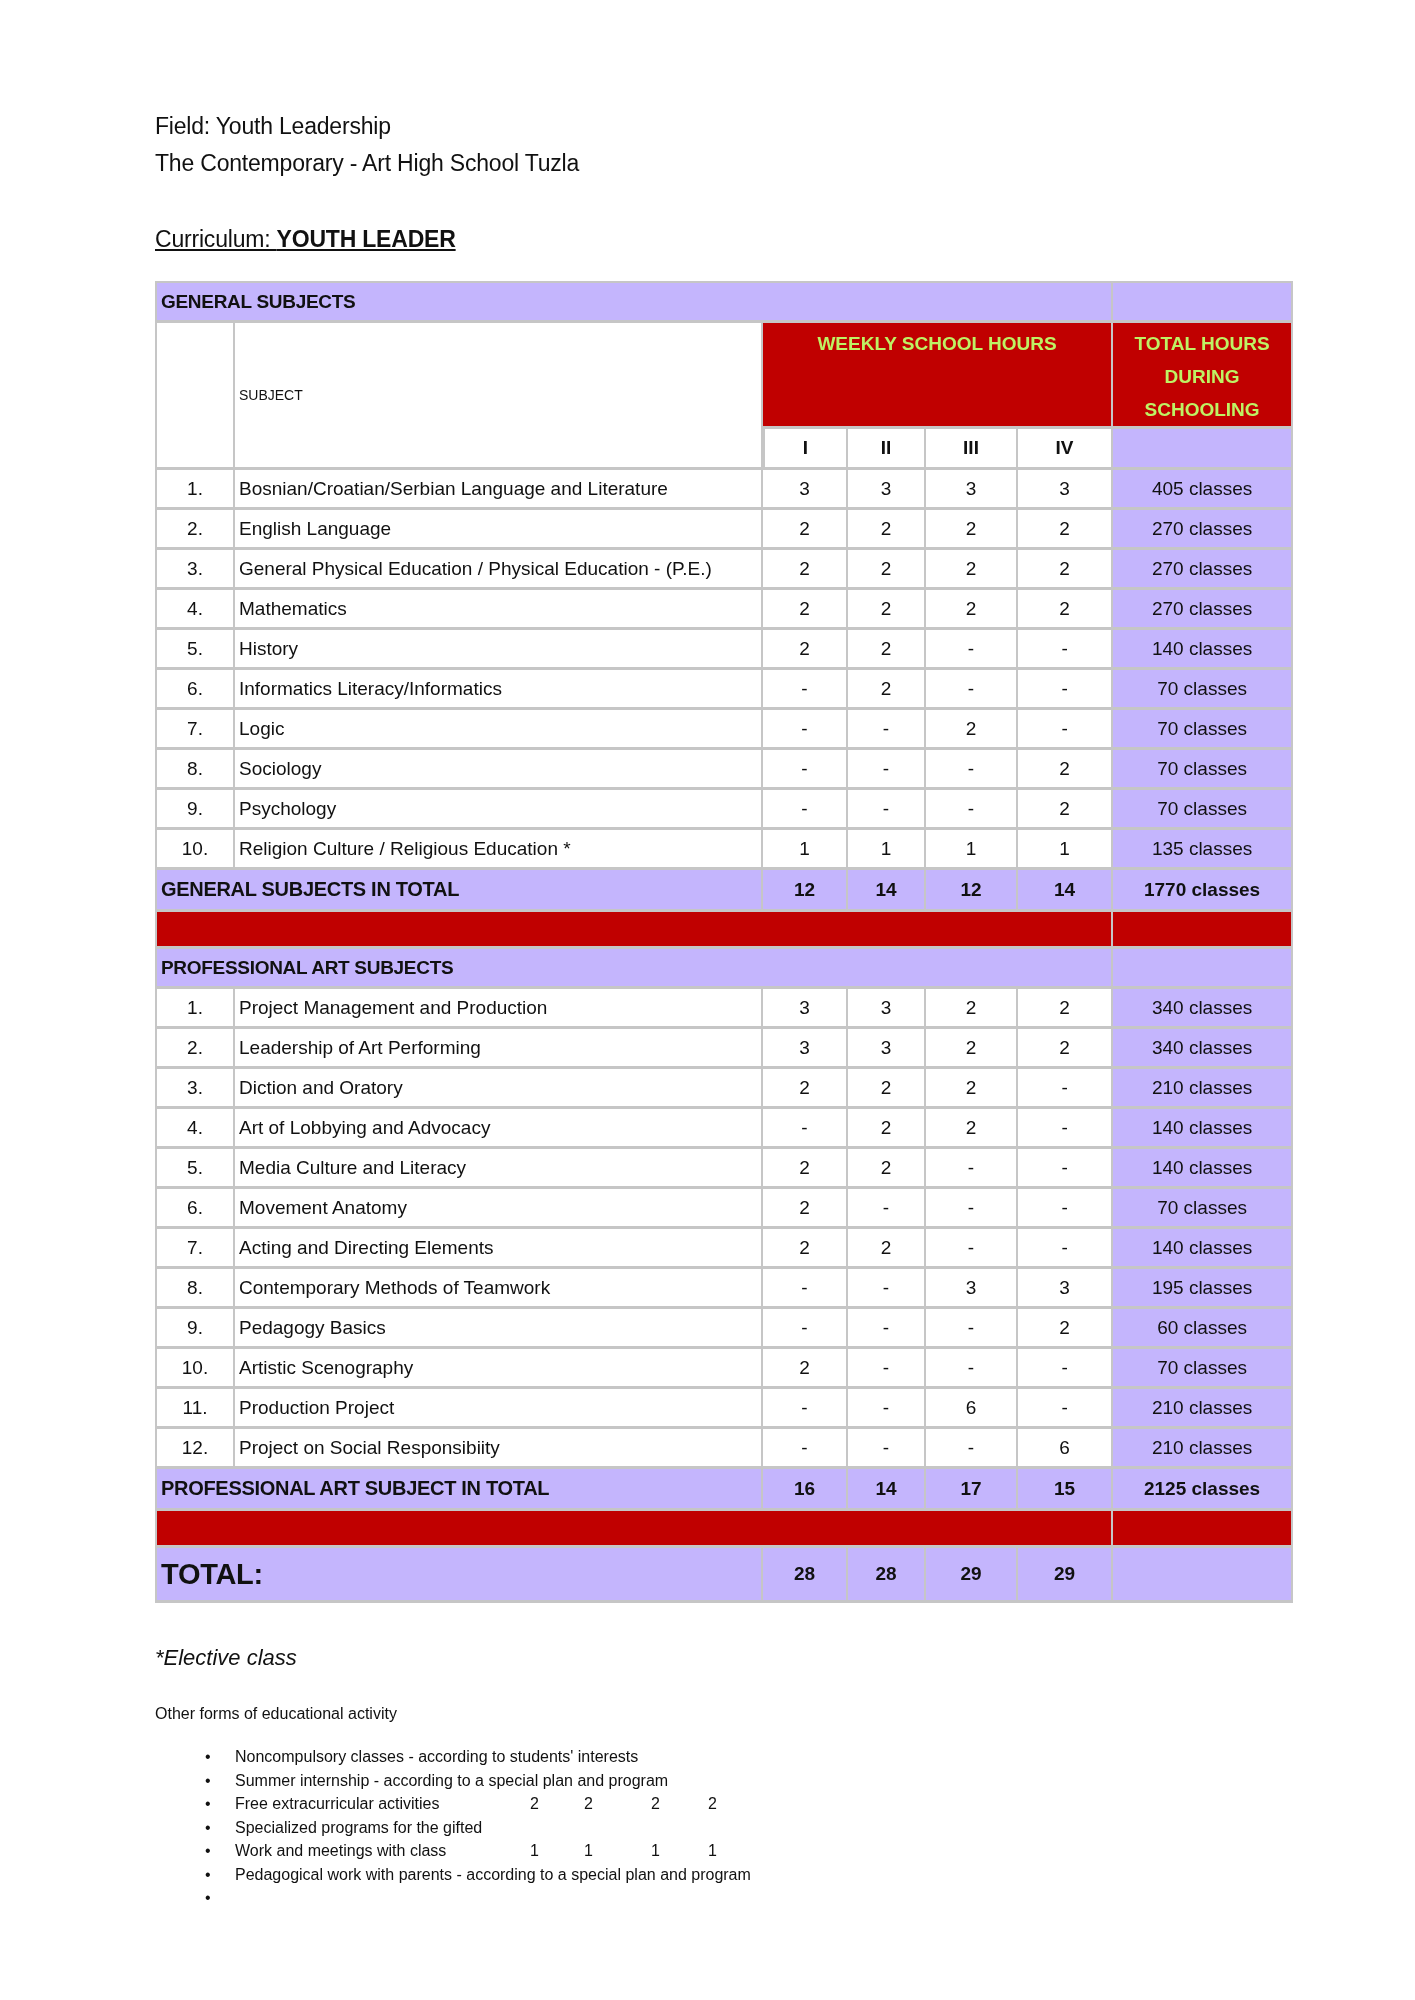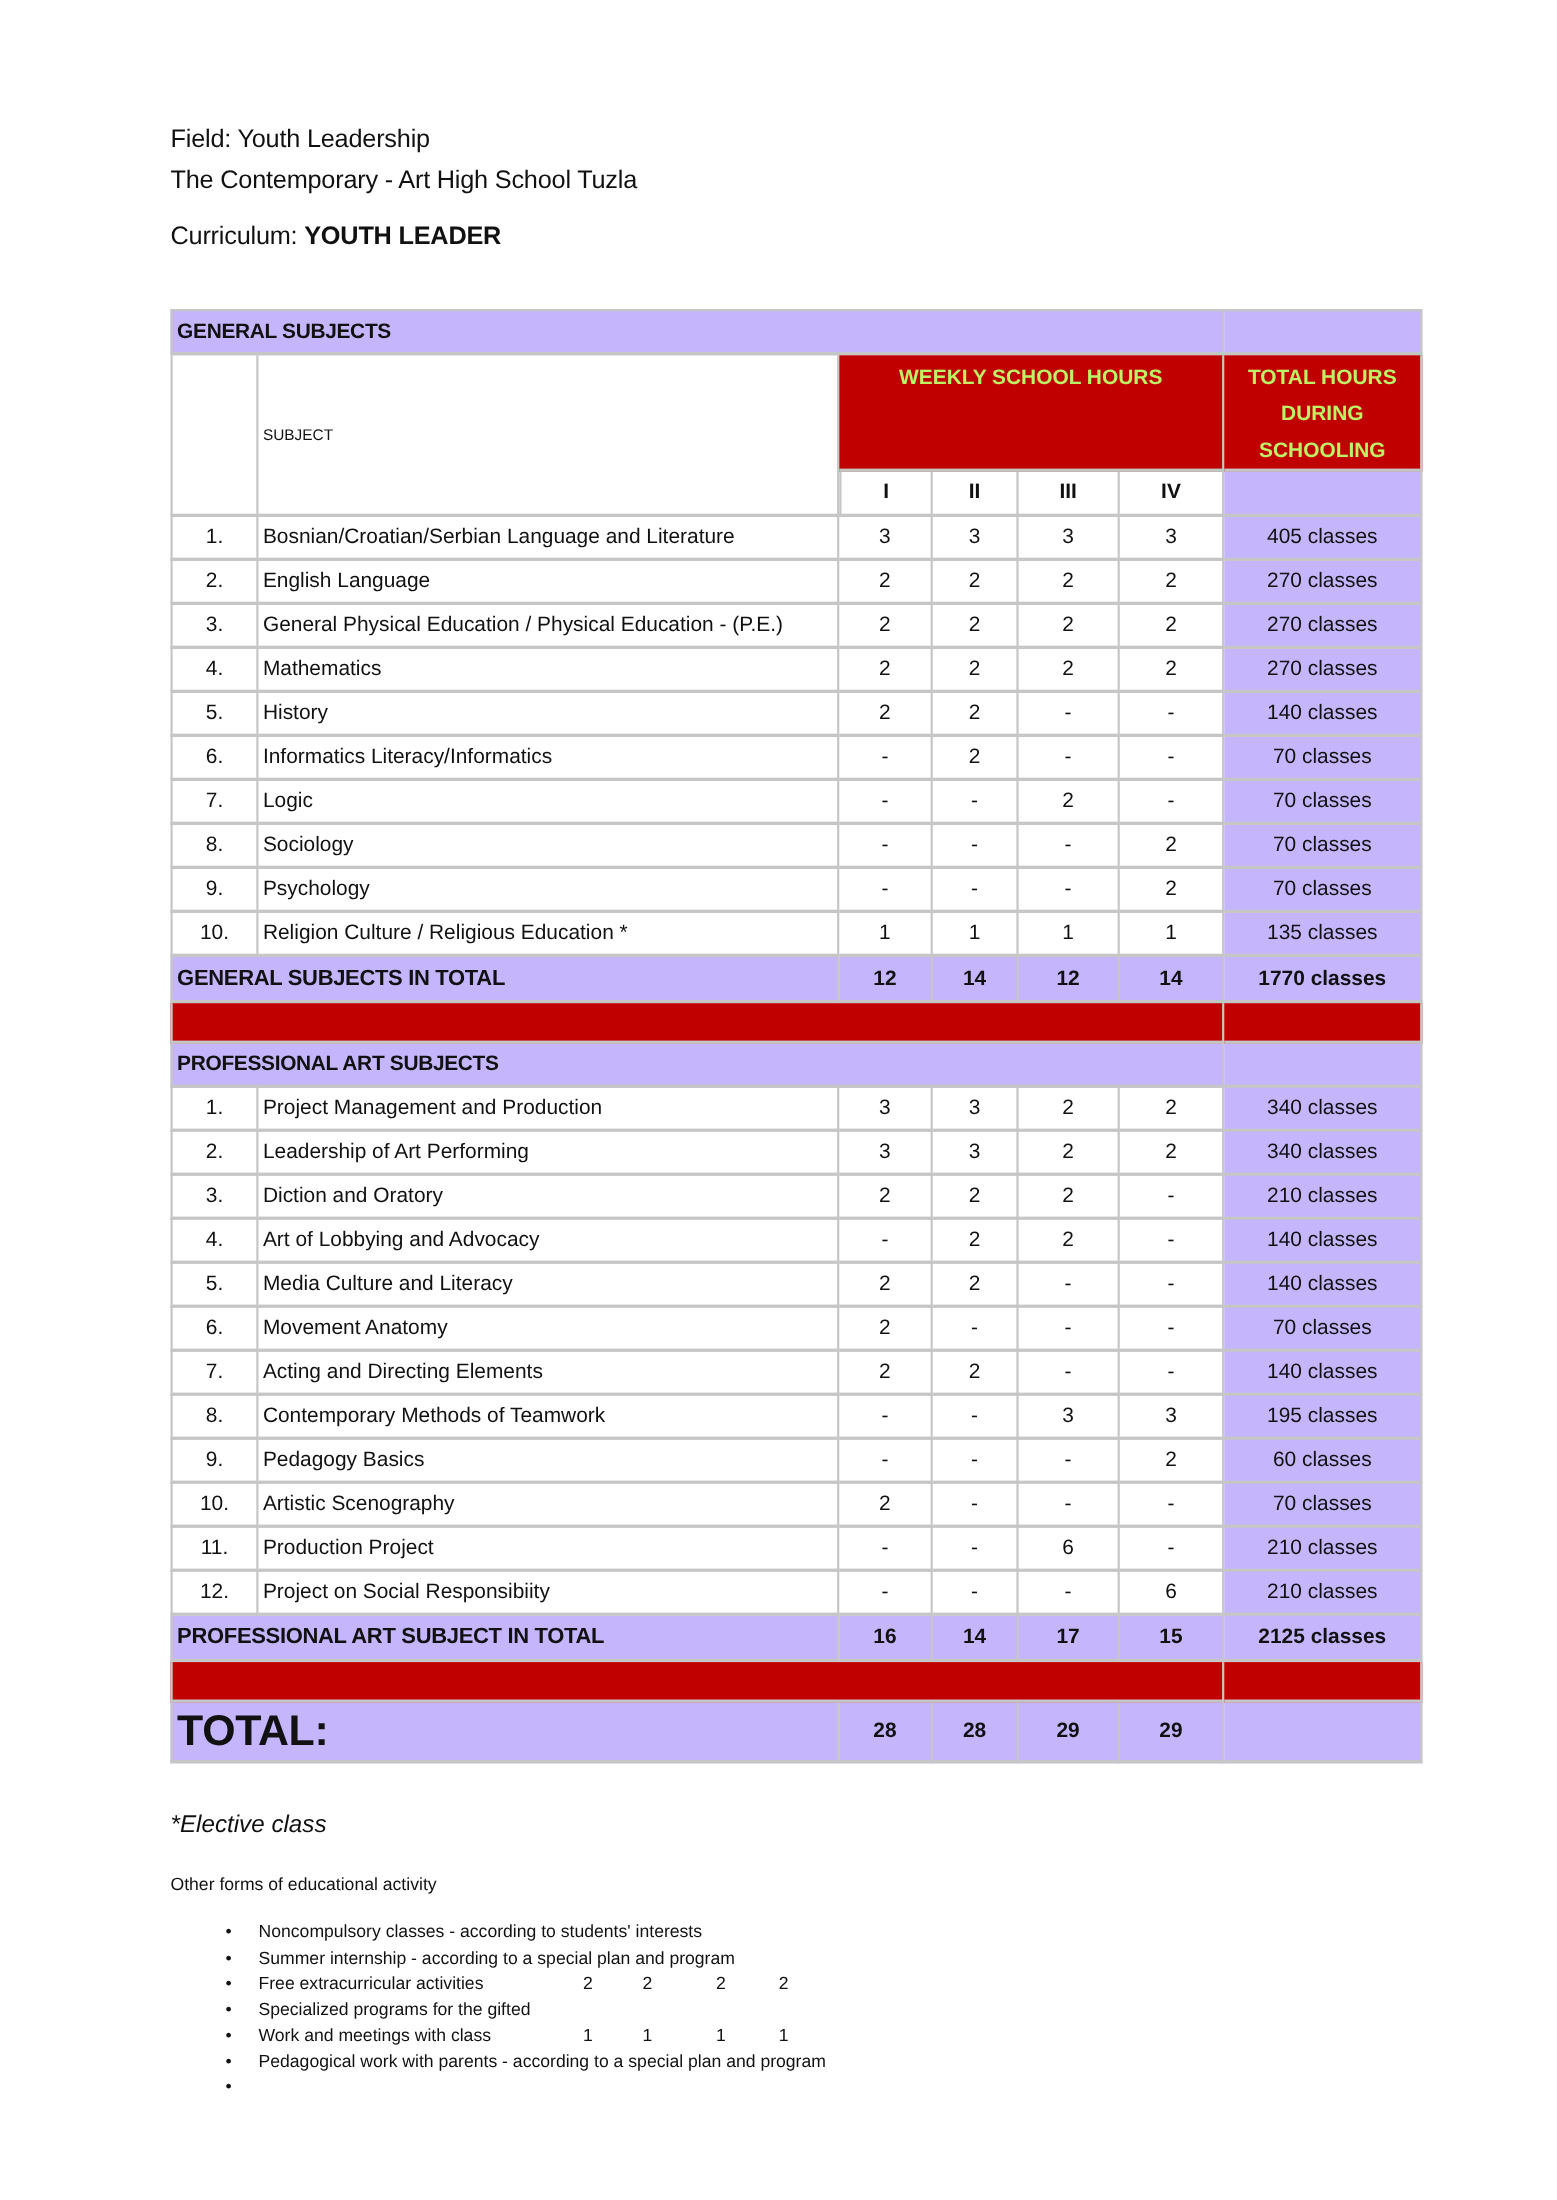--- a/index.html
+++ b/index.html
@@ -4,21 +4,21 @@
 <style>
   html, body { margin: 0; padding: 0; background: #ffffff; }
   body {
     width: 1415px; height: 2000px; position: relative;
     font-family: "Liberation Sans", "DejaVu Sans", sans-serif;
     color: #111;
     overflow: hidden;
   }
   .header { position: absolute; left: 155px; top: 108px; }
   .header .line { font-size: 23px; line-height: 37px; letter-spacing: -0.2px; }
-  .header .curr { margin-top: 14px; }
+  .header .curr { margin-top: 39px; text-decoration: underline; }
   .header .curr b { font-weight: bold; }
 
   table.curr-table {
     position: absolute; left: 155px; top: 281px;
     border-collapse: separate; border-spacing: 0;
     table-layout: fixed;
     width: 1138px;
   }
   table.curr-table td {
     border: 1px solid #c6c6c6;
@@ -38,21 +38,21 @@
 
   .sec-head td { height: 37px; }
   .sec-title { font-weight: bold; font-size: 19px; padding-left: 4px !important; letter-spacing: -0.3px; }
   .hdr-red { color: #bef264; font-weight: bold; font-size: 20px; text-align: center; line-height: 33px; vertical-align: top !important; padding-top: 4px !important; }
   .roman td.rm { text-align: center; font-weight: bold; font-size: 19px; height: 38px; }
   .data-row td { height: 37px; }
   .total-row td { height: 39px; font-weight: bold; font-size: 20px; }
   .total-row .sec-title { font-size: 20px; }
   .spacer-row td { height: 34px; }
   .grand-row td { height: 52px; font-weight: bold; font-size: 30px; }
-  .grand-row .grand-label { font-size: 39px; padding-left: 4px !important; }
+  .grand-row .grand-label { font-size: 29px; padding-left: 4px !important; }
 
   .footnote { position: absolute; left: 155px; top: 1645px; font-style: italic; font-size: 22px; }
   .other-title { position: absolute; left: 155px; top: 1705px; font-size: 16px; }
   ul.other-list {
     position: absolute; left: 205px; top: 1745px;
     margin: 0; padding: 0; list-style: none;
   }
   ul.other-list li {
     font-size: 16px; line-height: 23.5px; position: relative; padding-left: 30px; white-space: nowrap;
   }

